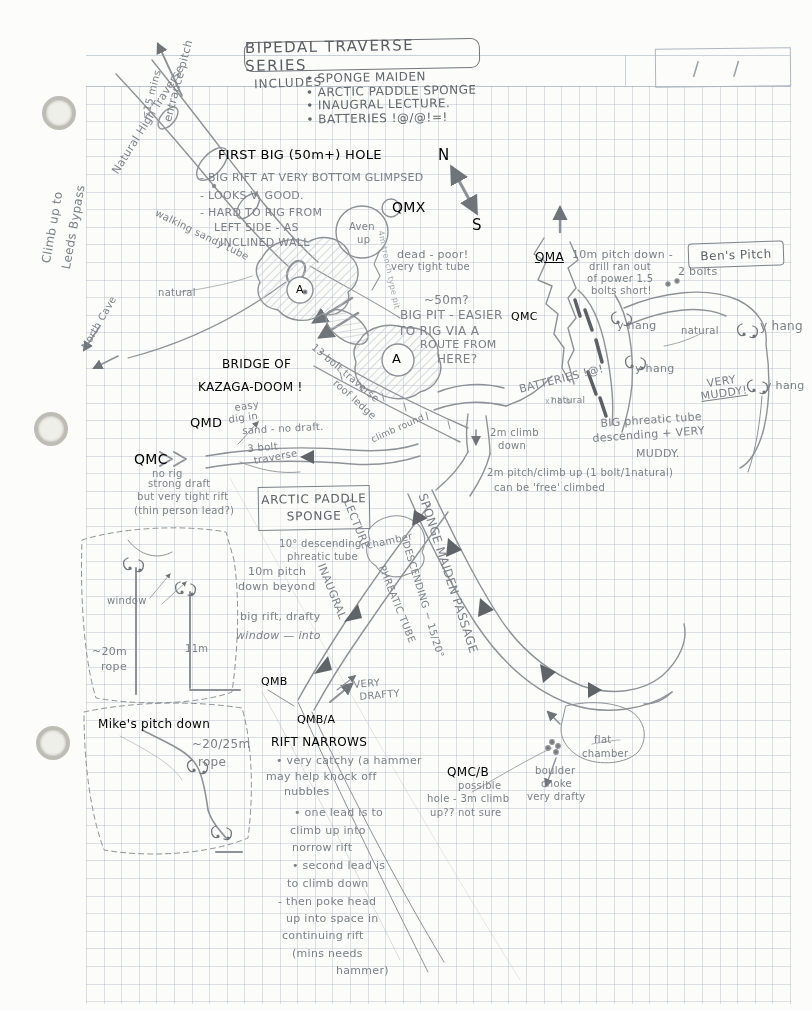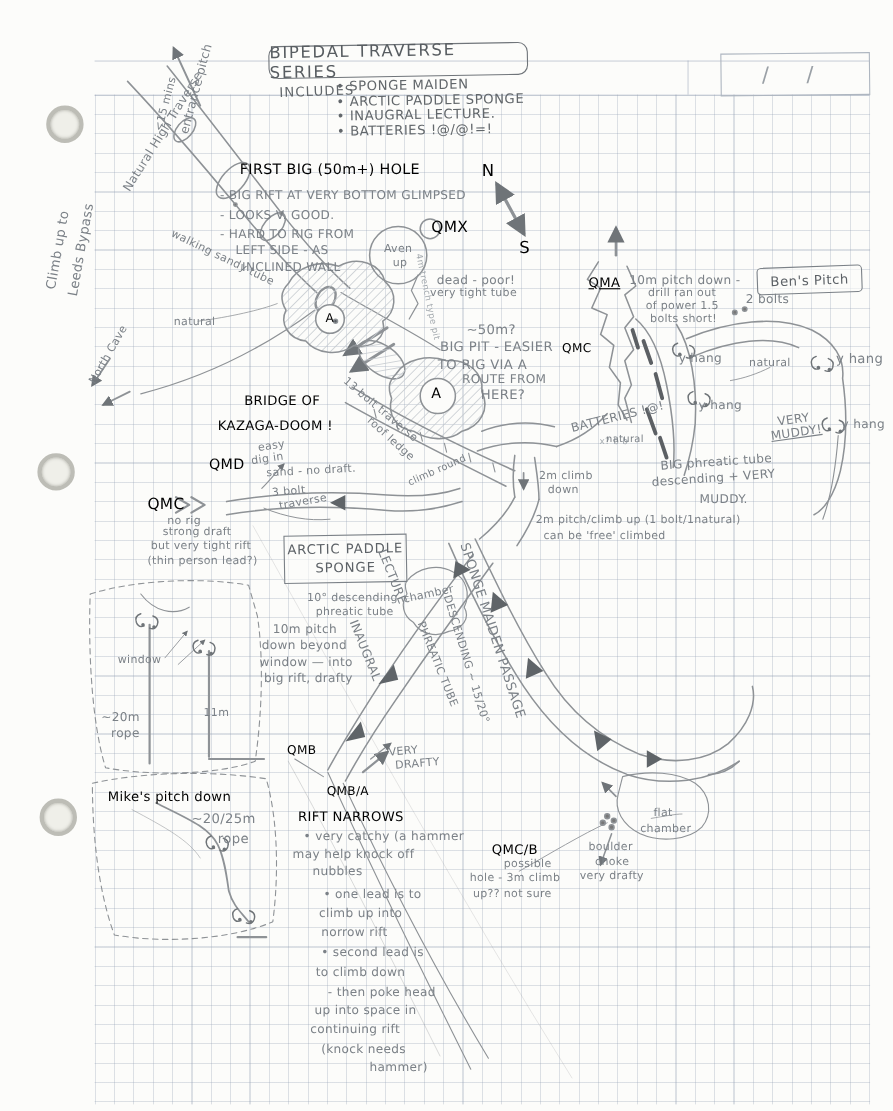--- a/index.html
+++ b/index.html
@@ -330,46 +330,46 @@
       <div class="lbl" style="left: 279px; top: 539px; font-size: 10px;">10° descending</div>
       <div class="lbl" style="left: 287px; top: 552px; font-size: 10px;">phreatic tube</div>
       <div class="lbl" style="left: 352px; top: 498px; font-size: 11px; transform: rotate(68deg);">LECTURE</div>
       <div class="lbl" style="left: 326px; top: 562px; font-size: 11px; transform: rotate(68deg);">INAUGRAL</div>
       <div class="lbl" style="left: 366px; top: 541px; font-size: 10px; transform: rotate(-12deg);">chamber</div>
       <div class="lbl" style="left: 428px; top: 492px; font-size: 12px; transform: rotate(72deg);">SPONGE MAIDEN PASSAGE</div>
       <div class="lbl" style="left: 410px; top: 540px; font-size: 10px; transform: rotate(73deg);">DESCENDING ~ 15/20°</div>
       <div class="lbl" style="left: 386px; top: 564px; font-size: 10px; transform: rotate(68deg);">PHREATIC TUBE</div>
       <div class="lbl" style="left: 248px; top: 566px; font-size: 11px;">10m pitch</div>
       <div class="lbl" style="left: 238px; top: 581px; font-size: 11px;">down beyond</div>
-      <div class="lbl" style="left: 236px; top: 596px; font-size: 11px;">window — into</div>
+      <div class="lbl" style="left: 236px; top: 630px; font-size: 11px; font-style: italic;">window — into</div>
       <div class="lbl" style="left: 240px; top: 611px; font-size: 11px;">big rift, drafty</div>
       <div class="lbl" style="left: 107px; top: 596px; font-size: 10px;">window</div>
       <div class="lbl" style="left: 92px; top: 646px; font-size: 11px;">~20m</div>
       <div class="lbl" style="left: 101px; top: 661px; font-size: 11px;">rope</div>
       <div class="lbl" style="left: 185px; top: 644px; font-size: 10px;">11m</div>
       <div class="lbl dark" style="left: 261px; top: 676px; font-size: 11px;">QMB</div>
       <div class="lbl" style="left: 353px; top: 680px; font-size: 10px; transform: rotate(-5deg);">VERY</div>
       <div class="lbl" style="left: 359px; top: 692px; font-size: 10px; transform: rotate(-5deg);">DRAFTY</div>
       <div class="lbl dark" style="left: 297px; top: 714px; font-size: 11px;">QMB/A</div>
       <div class="lbl dark" style="left: 271px; top: 736px; font-size: 12px;">RIFT NARROWS</div>
       <div class="lbl" style="left: 276px; top: 755px; font-size: 11px;">• very catchy (a hammer</div>
       <div class="lbl" style="left: 266px; top: 771px; font-size: 11px;">may help knock off</div>
       <div class="lbl" style="left: 284px; top: 786px; font-size: 11px;">nubbles</div>
       <div class="lbl" style="left: 294px; top: 807px; font-size: 11px;">• one lead is to</div>
       <div class="lbl" style="left: 290px; top: 825px; font-size: 11px;">climb up into</div>
       <div class="lbl" style="left: 292px; top: 842px; font-size: 11px;">norrow rift</div>
       <div class="lbl" style="left: 292px; top: 860px; font-size: 11px;">• second lead is</div>
       <div class="lbl" style="left: 287px; top: 878px; font-size: 11px;">to climb down</div>
-      <div class="lbl" style="left: 278px; top: 896px; font-size: 11px; margin-left: 20px;">- then poke head</div>
+      <div class="lbl" style="left: 278px; top: 896px; font-size: 11px;">- then poke head</div>
       <div class="lbl" style="left: 286px; top: 913px; font-size: 11px;">up into space in</div>
       <div class="lbl" style="left: 282px; top: 930px; font-size: 11px;">continuing rift</div>
-      <div class="lbl" style="left: 292px; top: 948px; font-size: 11px;">(knock needs</div>
+      <div class="lbl" style="left: 292px; top: 948px; font-size: 11px;">(mins needs</div>
       <div class="lbl" style="left: 304px; top: 965px; font-size: 11px; margin-left: 32px;">hammer)</div>
       <div class="lbl dark" style="left: 98px; top: 718px; font-size: 12px;">Mike's pitch down</div>
-      <div class="lbl" style="left: 174px; top: 738px; font-size: 12px;">~20/25m</div>
+      <div class="lbl" style="left: 192px; top: 738px; font-size: 12px;">~20/25m</div>
       <div class="lbl" style="left: 198px; top: 756px; font-size: 12px;">rope</div>
       <div class="lbl dark" style="left: 447px; top: 766px; font-size: 12px;">QMC/B</div>
       <div class="lbl" style="left: 458px; top: 781px; font-size: 10px;">possible</div>
       <div class="lbl" style="left: 427px; top: 794px; font-size: 10px;">hole - 3m climb</div>
       <div class="lbl" style="left: 430px; top: 808px; font-size: 10px;">up?? not sure</div>
       <div class="lbl" style="left: 535px; top: 766px; font-size: 10px;">boulder</div>
       <div class="lbl" style="left: 541px; top: 779px; font-size: 10px;">choke</div>
       <div class="lbl" style="left: 527px; top: 792px; font-size: 10px;">very drafty</div>
       <div class="lbl" style="left: 594px; top: 735px; font-size: 10px;">flat</div>
       <div class="lbl" style="left: 582px; top: 749px; font-size: 10px;">chamber</div>

